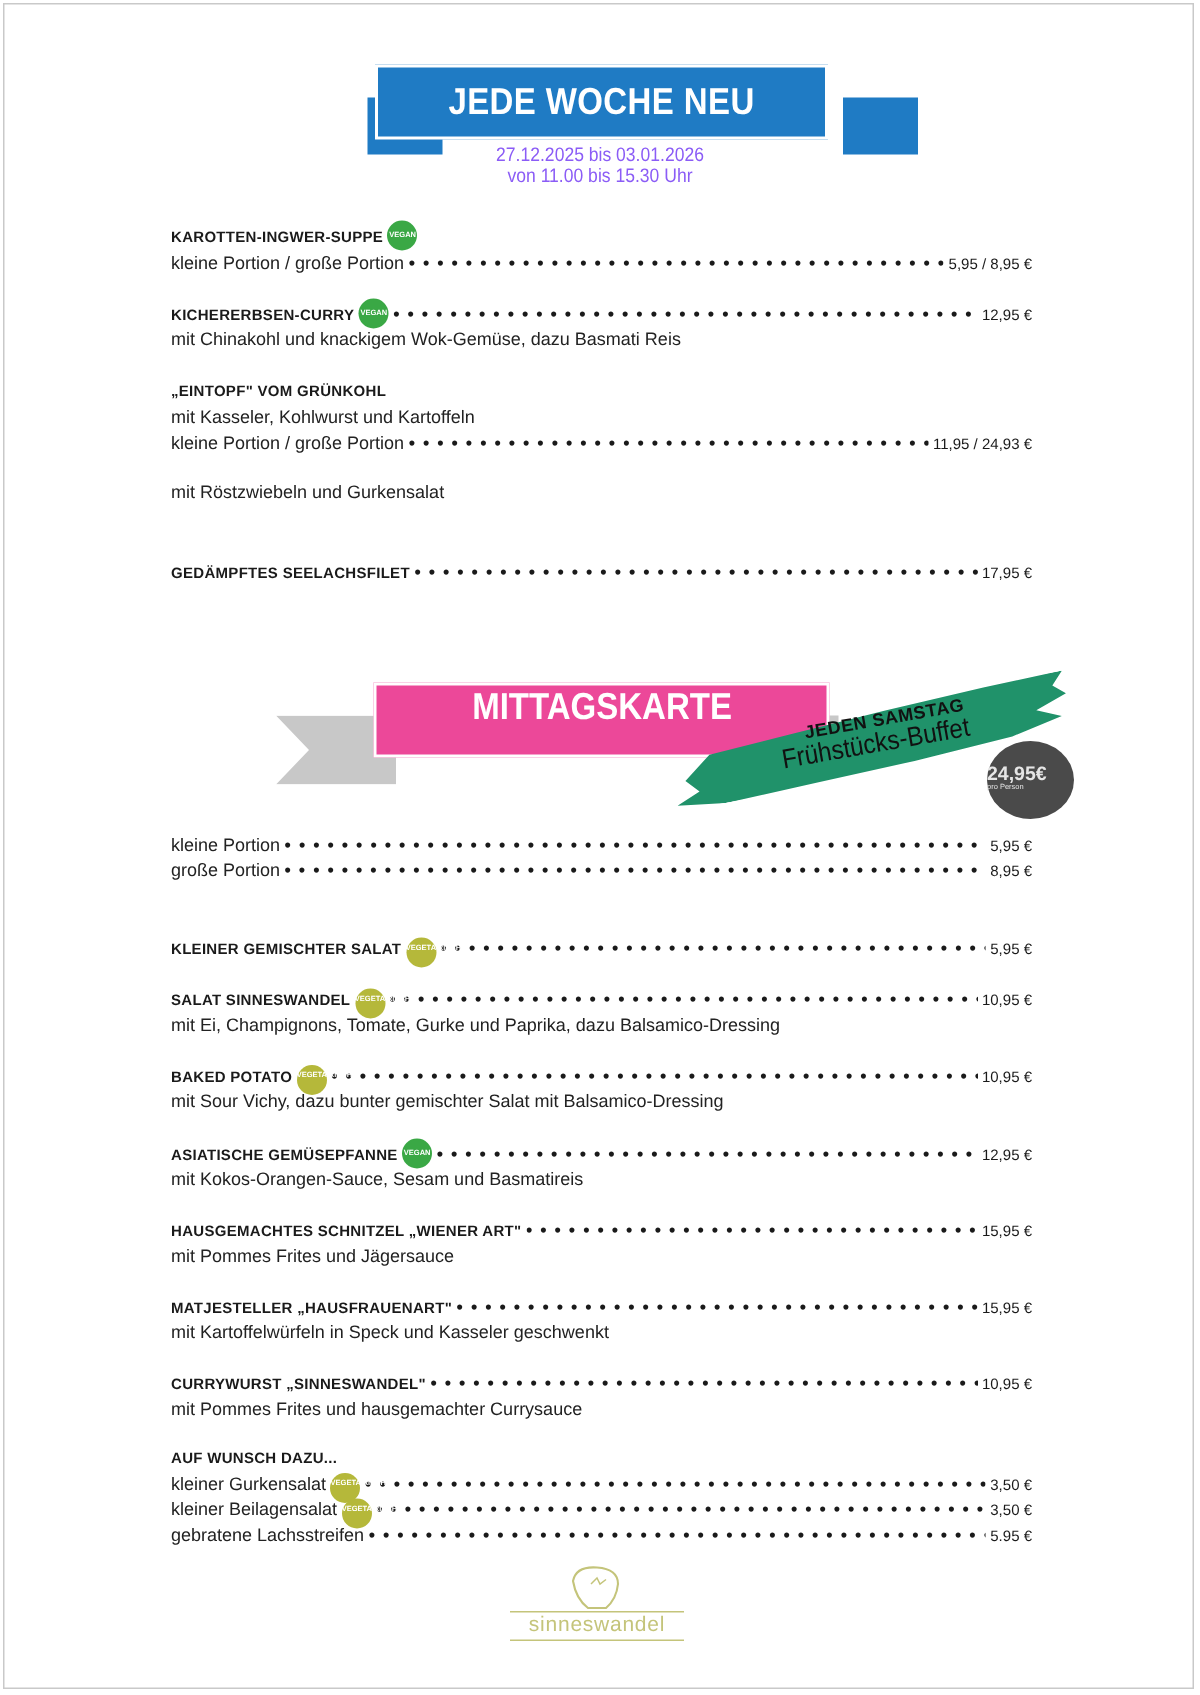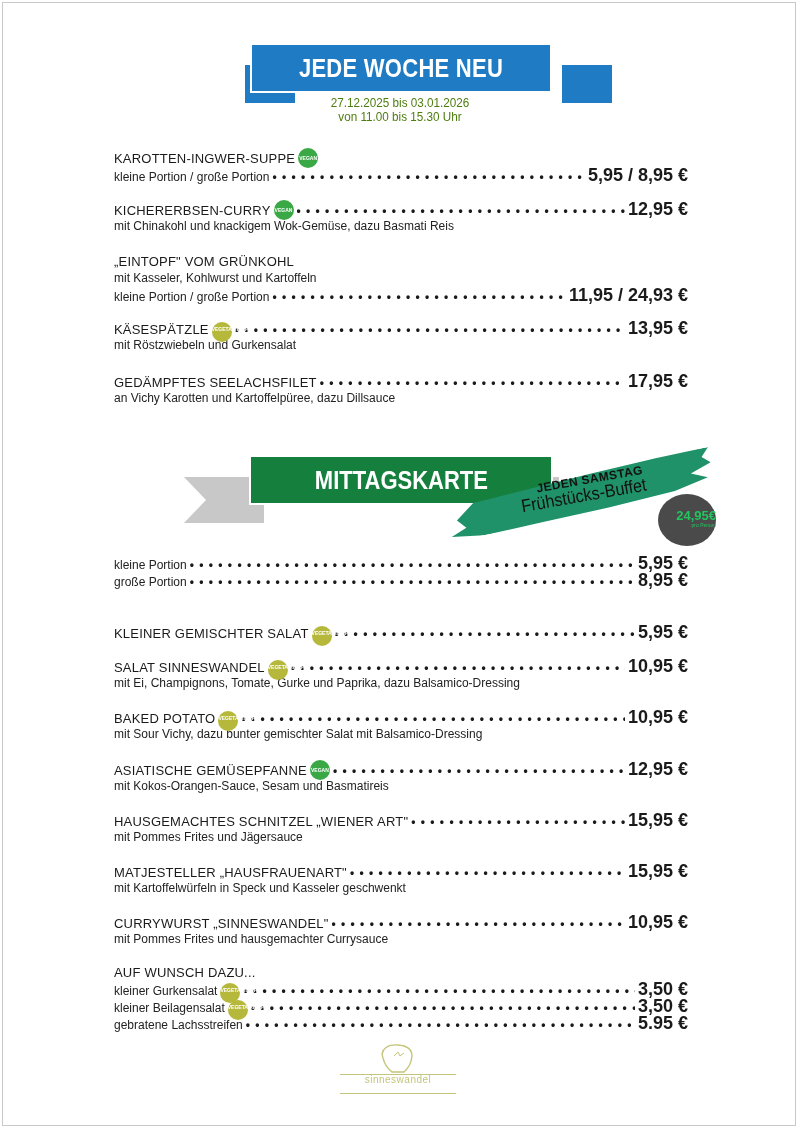--- a/index.html
+++ b/index.html
@@ -5,52 +5,52 @@
   html, body { margin:0; padding:0; background:#fff; }
   body { width:800px; height:1130px; position:relative; overflow:hidden; font-family:"Liberation Sans Narrow","Liberation Sans", sans-serif; color:#1a1a1a; }
   .page-border { position:absolute; left:2px; top:2px; width:794px; height:1124px; border:1px solid #c9c9c9; box-sizing:border-box; }
 
   
   .ribbon-blue { position:absolute; left:245px; top:43px; width:367px; height:80px; }
   .ribbon-blue .tail-l { position:absolute; left:0; top:22px; width:50px; height:38px; background:#1f7bc4; }
   .ribbon-blue .tail-r { position:absolute; right:0; top:22px; width:50px; height:38px; background:#1f7bc4; }
   .ribbon-blue .main { position:absolute; left:5px; top:0; width:302px; height:50px; background:#1f7bc4; border:2px solid #fff; box-sizing:border-box; outline:0; display:flex; align-items:center; justify-content:center; }
   .ribbon-blue .main span { color:#fff; font-weight:bold; font-size:25px; letter-spacing:0.3px; transform:scaleX(0.88); display:inline-block; }
-  .dates { position:absolute; left:0; width:800px; top:96px; text-align:center; font-size:13px; line-height:14px; color:#4d7c0f; }
+  .dates { position:absolute; left:0; width:800px; top:96px; text-align:center; font-size:13px; line-height:14px; color:#8b5cf6; }
   .dates div { transform:scaleX(0.9); }
 
   .item { position:absolute; left:114px; width:574px; }
   .row { display:flex; align-items:baseline; height:17px; line-height:17px; white-space:nowrap; }
-  .title { font-weight:normal; font-size:13px; letter-spacing:0.2px; }
+  .title { font-weight:bold; font-size:10px; letter-spacing:0.2px; }
   .sub { font-size:12px; color:#222; }
   .dots { flex:1; overflow:hidden; margin:0 3px; font-size:12px; font-weight:bold; letter-spacing:3.2px; color:#1a1a1a; }
   .dots::before { content:"• • • • • • • • • • • • • • • • • • • • • • • • • • • • • • • • • • • • • • • • • • • • • • • • • • • • • • • • • • • • • • • • • • • • • • • • • •"; letter-spacing:0; word-spacing:2px; }
-  .price { font-weight:bold; font-size:18px; }
+  .price { font-weight:normal; font-size:10px; }
   .badge { display:inline-block; width:20px; height:20px; border-radius:50%; margin-left:3px; vertical-align:middle; position:relative; top:-3px; font-size:5px; color:#fff; text-align:center; line-height:20px; font-weight:bold; }
   .badge.vegan { background:#3aa845; }
   .badge.veg { background:#b5b83a; line-height:7px; padding-top:4px; box-sizing:border-box; }
 
   
   .ribbon-grey { position:absolute; left:184px; top:455px; width:375px; height:75px; }
   .ribbon-grey .tail-l { position:absolute; left:0; top:22px; width:80px; height:46px; background:#c8c8c8; clip-path:polygon(0 0,100% 0,100% 100%,0 100%,22px 50%); }
   .ribbon-grey .tail-r { position:absolute; right:0; top:22px; width:40px; height:40px; background:#c8c8c8; }
-  .ribbon-grey .main { position:absolute; left:65px; top:0; width:304px; height:50px; background:#15803d; border:2px solid #fff; box-sizing:border-box; display:flex; align-items:center; justify-content:center; }
+  .ribbon-grey .main { position:absolute; left:65px; top:0; width:304px; height:50px; background:#ec4899; border:2px solid #fff; box-sizing:border-box; display:flex; justify-content:center; }
   .ribbon-grey .main span { color:#fff; font-weight:bold; font-size:25px; transform:scaleX(0.88); display:inline-block; }
 
   .brush { position:absolute; left:446px; top:462px; width:268px; height:62px; transform:rotate(-10deg); }
   .brush .bg { position:absolute; inset:8px 0 6px 0; background:#20926a; clip-path:polygon(3% 60%,10% 30%,30% 22%,55% 12%,80% 4%,100% 0,97% 18%,100% 32%,92% 48%,98% 62%,85% 78%,60% 88%,35% 94%,12% 100%,0 92%,6% 78%); }
   .brush .l1 { position:absolute; left:92px; top:12px; font-weight:bold; font-size:12px; color:#111; letter-spacing:0.4px; }
   .brush .l2 { position:absolute; left:74px; top:24px; font-size:18px; color:#111; transform:scaleX(0.9); transform-origin:left; }
-  .price-circle { position:absolute; left:658px; top:494px; width:58px; height:52px; border-radius:50%; background:#4a4a4a; color:#22c55e; text-align:right; }
+  .price-circle { position:absolute; left:658px; top:494px; width:58px; height:52px; border-radius:50%; background:#4a4a4a; color:#e5e5e5; text-align:left; }
   .price-circle .p { font-weight:bold; font-size:13px; margin-top:15px; line-height:13px; }
   .price-circle .pp { font-size:5px; line-height:7px; }
 
   .logo { position:absolute; left:340px; top:1040px; width:116px; height:60px; text-align:center; color:#c4c47a; }
   .logo .line { position:absolute; left:0; right:0; height:1px; background:#c4c47a; }
-  .logo .word { position:absolute; left:0; right:0; top:34px; font-size:10px; letter-spacing:0.5px; }
+  .logo .word { position:absolute; left:0; right:0; top:34px; font-size:14px; letter-spacing:0.5px; }
   .logo svg { position:absolute; left:38px; top:2px; }
 </style>
 </head>
 <body>
 
 <div class="page-border"></div>
 
 <div class="ribbon-blue">
   <div class="tail-l"></div>
   <div class="tail-r"></div>
@@ -96,38 +96,29 @@
     </div>
   <div class="row">
       <span class="sub">kleine Portion / große Portion</span>
       <span class="dots"></span>
       <span class="price">11,95 / 24,93 €</span>
     </div>
 </div>
 
 <div class="item" style="top:320px">
   <div class="row">
-      <span class="title">KÄSESPÄTZLE</span>
-      <span class="badge veg">VEGETA RISCH</span>
-      <span class="dots"></span>
-      <span class="price">13,95 €</span>
-    </div>
-  <div class="row">
       <span class="sub">mit Röstzwiebeln und Gurkensalat</span>
     </div>
 </div>
 
 <div class="item" style="top:373px">
   <div class="row">
       <span class="title">GEDÄMPFTES SEELACHSFILET</span>
       <span class="dots"></span>
       <span class="price">17,95 €</span>
-    </div>
-  <div class="row">
-      <span class="sub">an Vichy Karotten und Kartoffelpüree, dazu Dillsauce</span>
     </div>
 </div>
 
 <div class="ribbon-grey">
   <div class="tail-l"></div>
   <div class="tail-r"></div>
   <div class="main">
       <span>MITTAGSKARTE</span>
     </div>
 </div>

